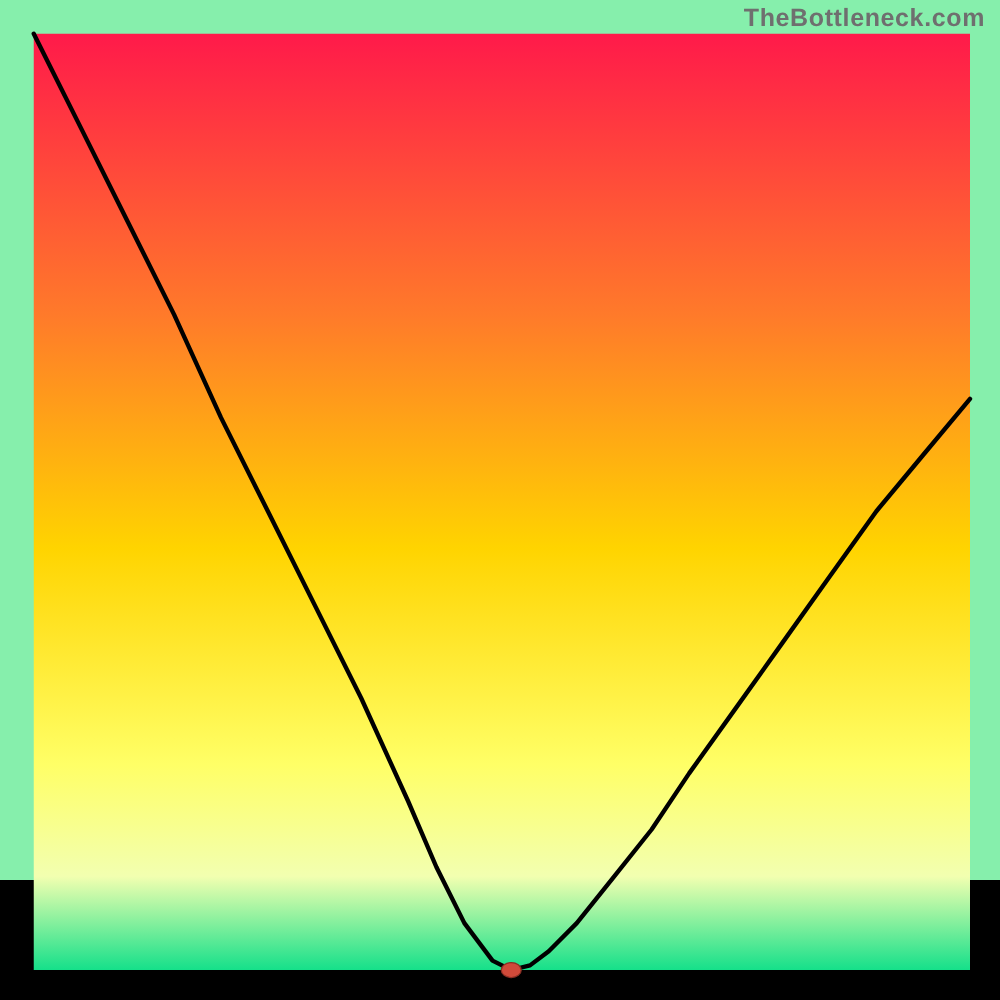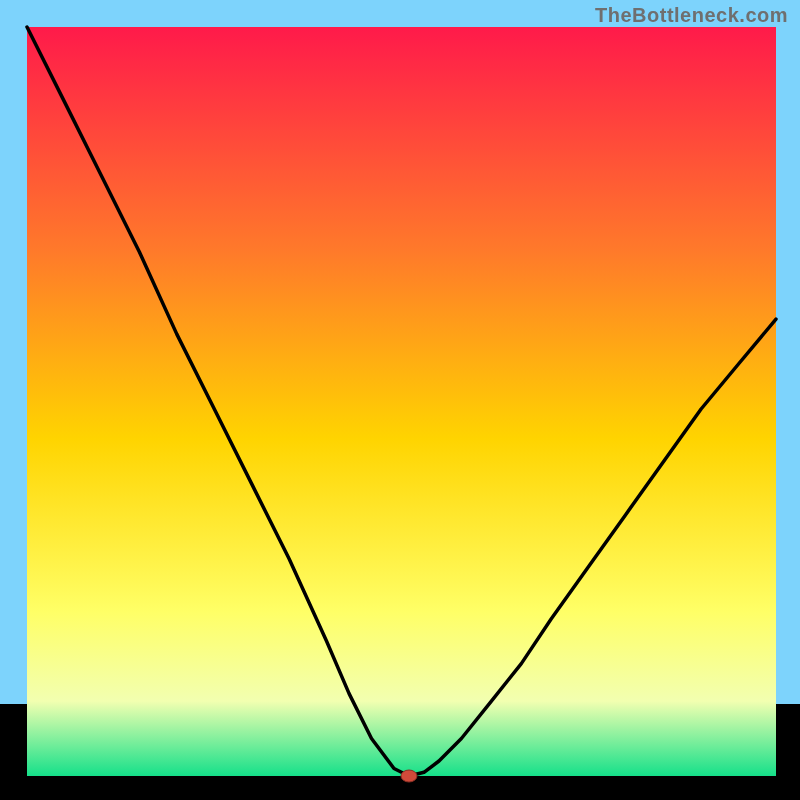--- a/index.html
+++ b/index.html
@@ -7,21 +7,21 @@
     padding: 0;
     width: 800px;
     height: 800px;
     background: #000;
     overflow: hidden;
   }
   .stage {
     position: relative;
     width: 800px;
     height: 704px;
-    background: #7dd3fc;
+    background: #86efac;
   }
   svg {
     position: absolute;
     top: 0;
     left: 0;
   }
   .watermark {
     position: absolute;
     top: 4px;
     right: 12px;

